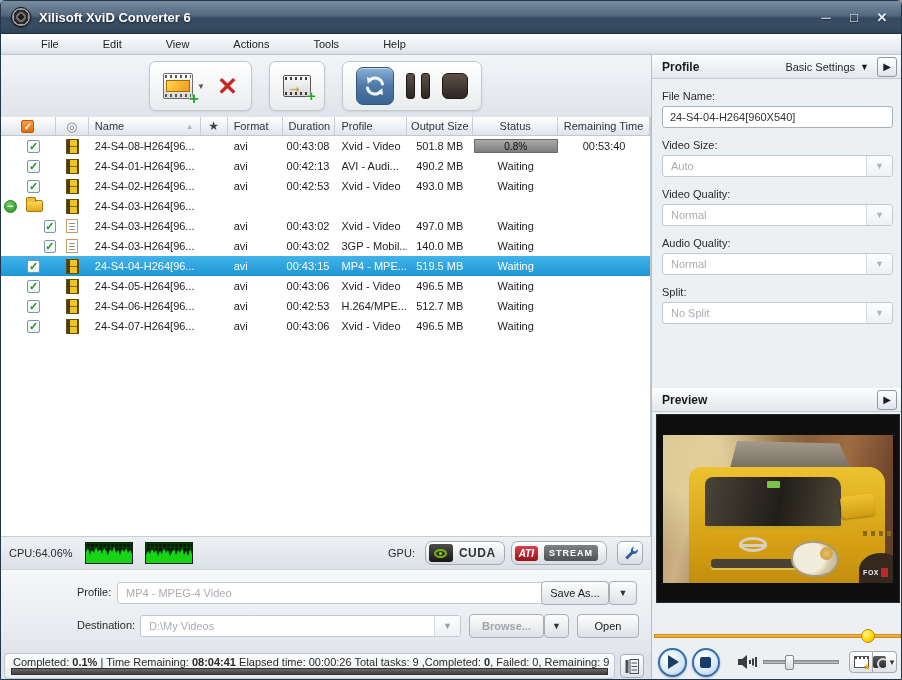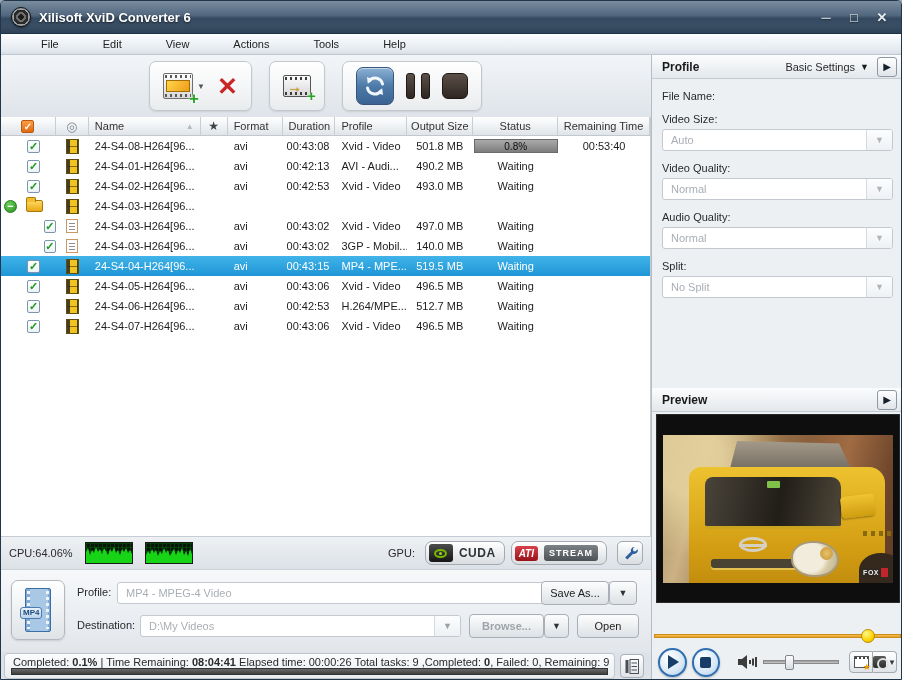--- a/index.html
+++ b/index.html
@@ -454,25 +454,20 @@
           <span class="stream-chip">STREAM</span>
         </div>
         <div class="wrench-btn">
           <svg width="16" height="16" viewBox="0 0 20 20">
             <path d="M15.5 2.5a4.5 4.5 0 0 0-4.3 5.8L4 15.5 6.7 18.2l7.2-7.2a4.5 4.5 0 0 0 5.6-5.8l-2.9 2.9-2.4-.7-.7-2.4z" fill="#2b5fa0"></path>
           </svg>
         </div>
       </div>
 
       <div class="output-bar">
-        <div class="src-btn">
-          <span class="film-blue">
-              <span class="mp4-badge">MP4</span>
-            </span>
-        </div>
         <span class="ob-label" style="left:76px; top:16px;">Profile:</span>
         <div class="combo" style="left:116px; top:12px; width:495px;">
           <span>MP4 - MPEG-4 Video</span>
           <span class="arrseg dark">▼</span>
         </div>
         <div class="btn" style="left:540px; top:11px; width:68px;">Save As...</div>
         <div class="btn caret" style="left:608px; top:11px; width:28px;">▼</div>
         <span class="ob-label" style="left:76px; top:49px;">Destination:</span>
         <div class="combo" style="left:139px; top:45px; width:321px;">
           <span>D:\My Videos</span>
@@ -504,20 +499,21 @@
       <div class="panel-header" style="top:0;">
         <span class="panel-title">Profile</span>
         <span class="preset">
           <span>Basic Settings</span>
           <span class="car">▼</span>
         </span>
         <span class="expand-btn">▶</span>
       </div>
       <div class="pform">
         <div class="flabel">File Name:</div>
+        <input class="fn-input" value="24-S4-04-H264[960X540]" style="">
         <div class="flabel">Video Size:</div>
         <div class="fsel">
           <span>Auto</span>
           <span class="arrseg">▼</span>
         </div>
         <div class="flabel">Video Quality:</div>
         <div class="fsel">
           <span>Normal</span>
           <span class="arrseg">▼</span>
         </div>

